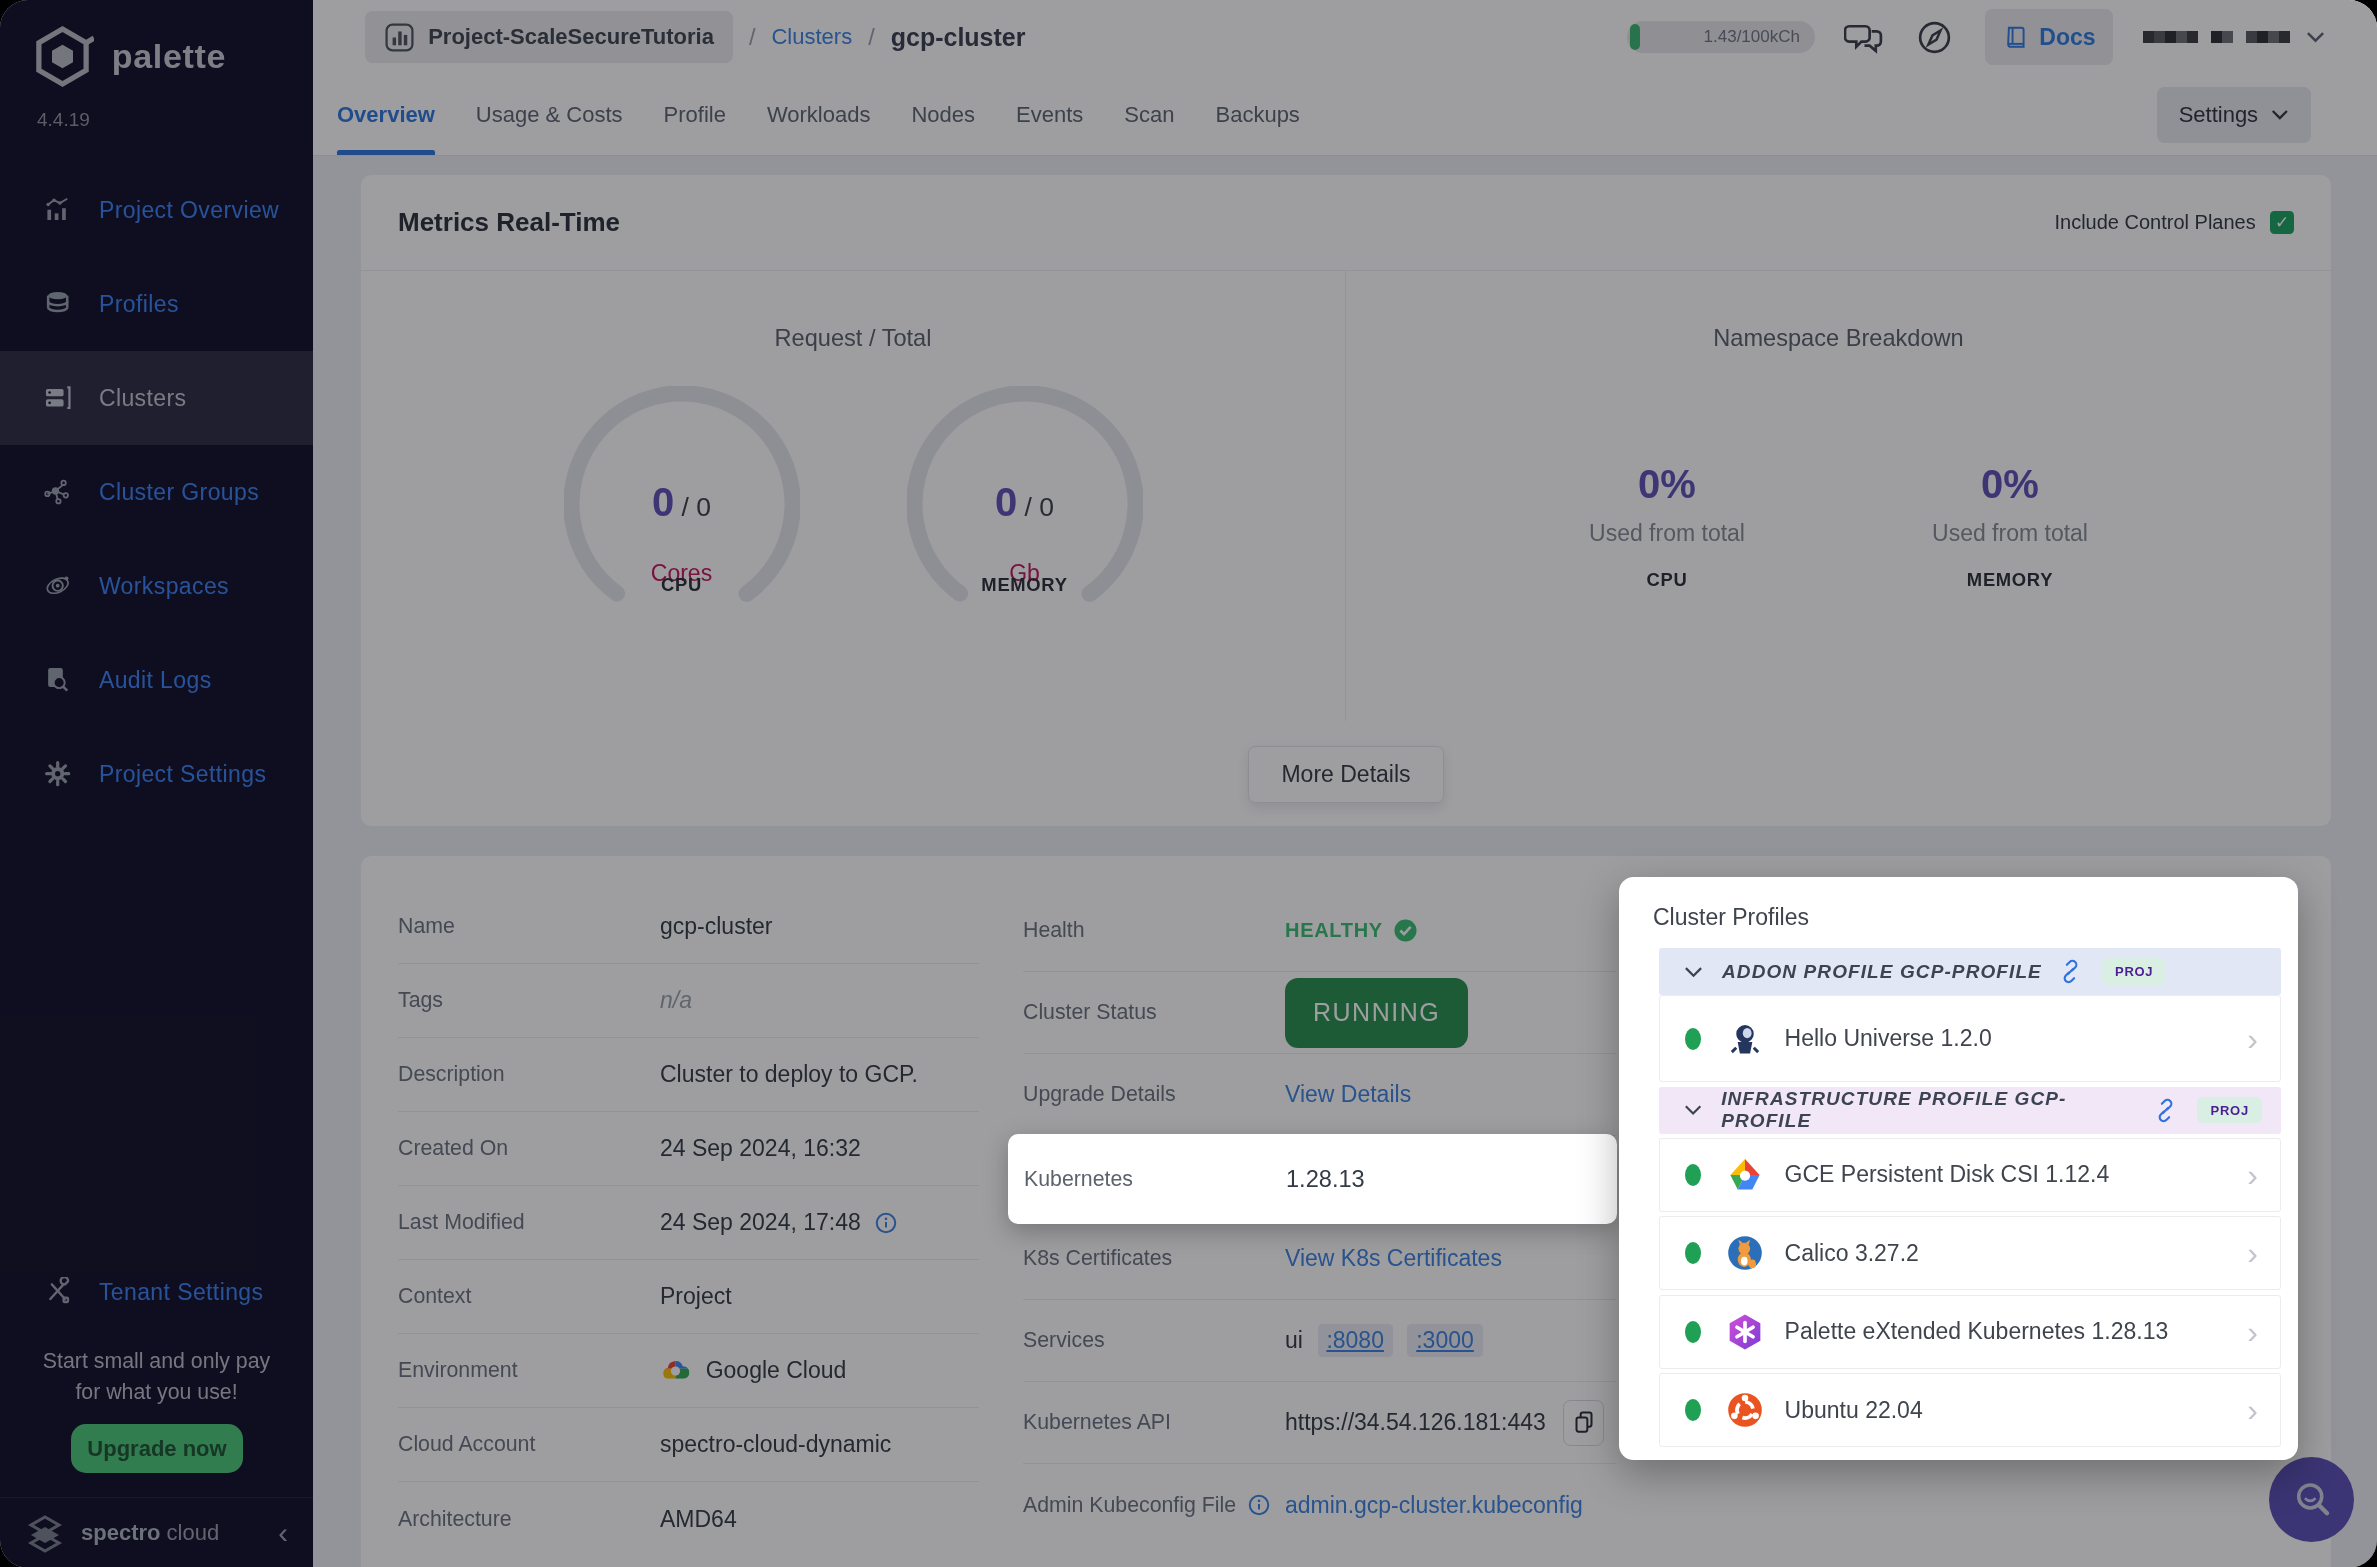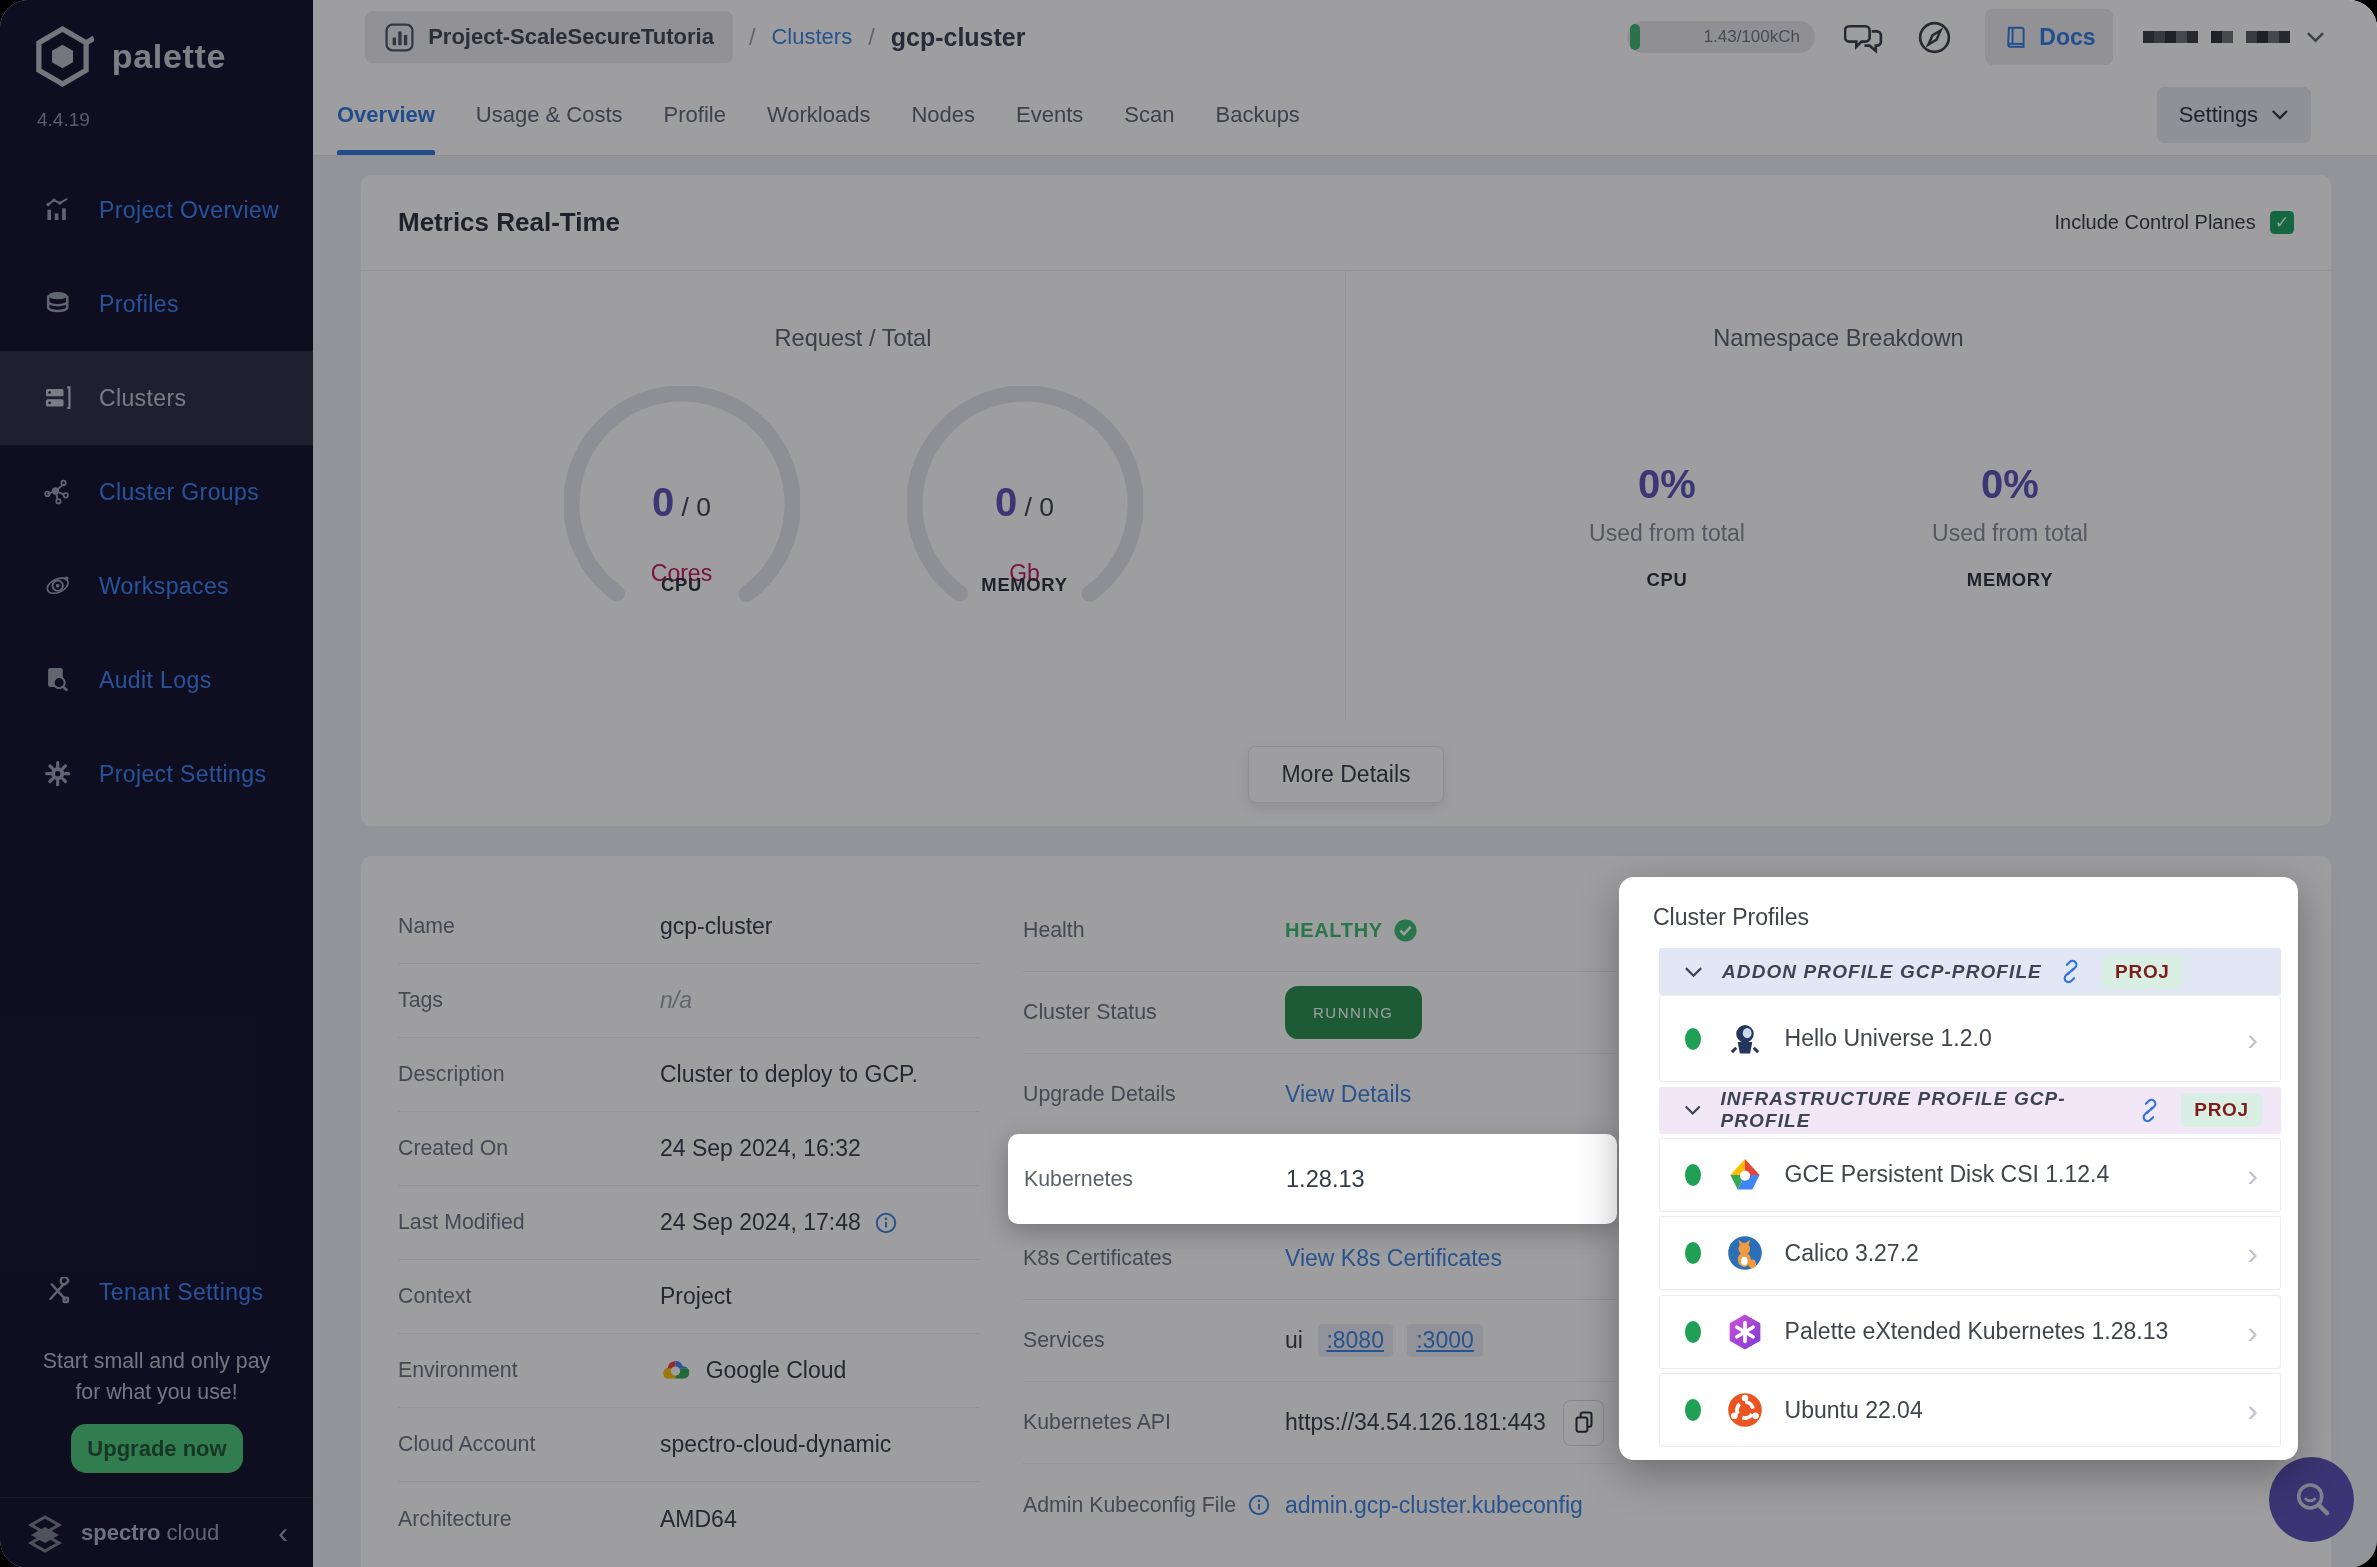--- a/index.html
+++ b/index.html
@@ -85,41 +85,41 @@
   .details-card { margin-top:30px; height:736px; padding:34px 0 0 37px; display:flex; gap:44px; }
   .dcol { width:581px; }
   .dcol.right { width:593px; }
   .drow { display:flex; align-items:center; height:74px; border-bottom:1.5px solid #ecedf1; }
   .dcol.right .drow { height:82px; }
   .drow .lab { width:262px; font-size:21.3px; color:#6b7280; display:flex; align-items:center; gap:11.8px; }
   .drow .val { font-size:23px; color:#353b47; display:flex; align-items:center; gap:14.7px; }
   .val.muted { color:#9aa0aa; font-style:italic; }
   .val.link { color:#3b82e0; cursor:pointer; }
   .healthy { color:#3bbd74; font-weight:700; letter-spacing:0.7px; font-size:20px; display:flex; align-items:center; gap:10.3px; }
-  .run-pill { background:#27904f; color:#fff; font-size:15px; letter-spacing:1.5px; border:none; border-radius:13.2px; height:53px; padding:0 28px; cursor:pointer; font-family:inherit; }
+  .run-pill { background:#27904f; color:#fff; font-size:25px; letter-spacing:1.5px; border:none; border-radius:13.2px; height:70px; padding:0 28px; cursor:pointer; font-family:inherit; }
   .port { background:#e9ecf5; color:#3b82e0; padding:2.9px 8.8px; border-radius:4.4px; cursor:pointer;text-decoration:underline; }
   .copy-btn { width:41px; height:46px; border:0.7px solid #d8dae0; background:#fff; border-radius:7.4px; display:flex; align-items:center; justify-content:center; cursor:pointer; margin-left:2.9px; }
 
   
   .fab { position:absolute; left:2269px; top:1457px; width:85px; height:85px; border-radius:50%; background:#5b51b8; display:flex; align-items:center; justify-content:center; z-index:40; cursor:pointer; }
 
   
   .overlay { position:absolute; inset:0; background:rgba(13,13,18,0.40); z-index:50; }
   .spot-row { position:absolute; left:1008px; top:1134px; width:609px; height:90px; background:#fff; border-radius:10.3px; box-shadow:0 7.4px 25px rgba(0,0,0,0.25); z-index:60; display:flex; align-items:center; padding-left:16px; }
   .spot-row .lab { width:262px; font-size:21.3px; color:#5b626d; }
   .spot-row .val { font-size:23.6px; color:#343a46; }
 
   .cp-card { position:absolute; left:1619px; top:877px; width:679px; height:583px; background:#fff; border-radius:14.7px; box-shadow:0 13.2px 41px rgba(0,0,0,0.30); z-index:60; }
   .cp-title { margin:26.5px 0 0 34px; font-size:23px; color:#3e444e; }
   .cp-list { margin:17.7px 17px 0 40px; width:622px; }
   .cp-head { height:47px; display:flex; align-items:center; padding:0 19px 0 25px; border-radius:2.9px; }
   .cp-head.addon { background:#e2e7f6; }
   .cp-head.infra { background:#f1e7f6; margin-top:4.4px; }
   .cp-head .hl { font-size:19px; font-weight:600; letter-spacing:1.1px; color:#3c4352; margin-left:19px;font-style:italic; }
-  .cp-badge { margin-left:19px; background:#d9efe3; color:#7f1d1d; font-size:19px; font-weight:700; letter-spacing:0.7px; padding:5.9px 13.2px; border-radius:5.9px; }
+  .cp-badge { margin-left:19px; background:#d9efe3; color:#4c1d95; font-size:13px; font-weight:700; letter-spacing:0.7px; padding:5.9px 13.2px; border-radius:5.9px; }
   .cp-row { background:#fff; display:flex; align-items:center; padding:0 22px 0 25px; border:0.7px solid #ececef; border-radius:2.9px; cursor:pointer; }
   .cp-row.tall { height:87px; }
   .cp-row.std { height:74px; margin-top:4.4px; }
   .cp-dot { width:16px; height:22px; border-radius:50%; background:#1fa055; margin-right:25px; flex:none; }
   .cp-ico { width:38px; height:38px; margin-right:20.6px; flex:none; }
   .cp-name { font-size:23px; color:#3f444d; }
   .cp-chev { margin-left:auto; color:#c3c5cb; font-size:32px; line-height:1; }
   .lnk-ico { margin-left:16px; display:flex; }
 </style>
 </head>

